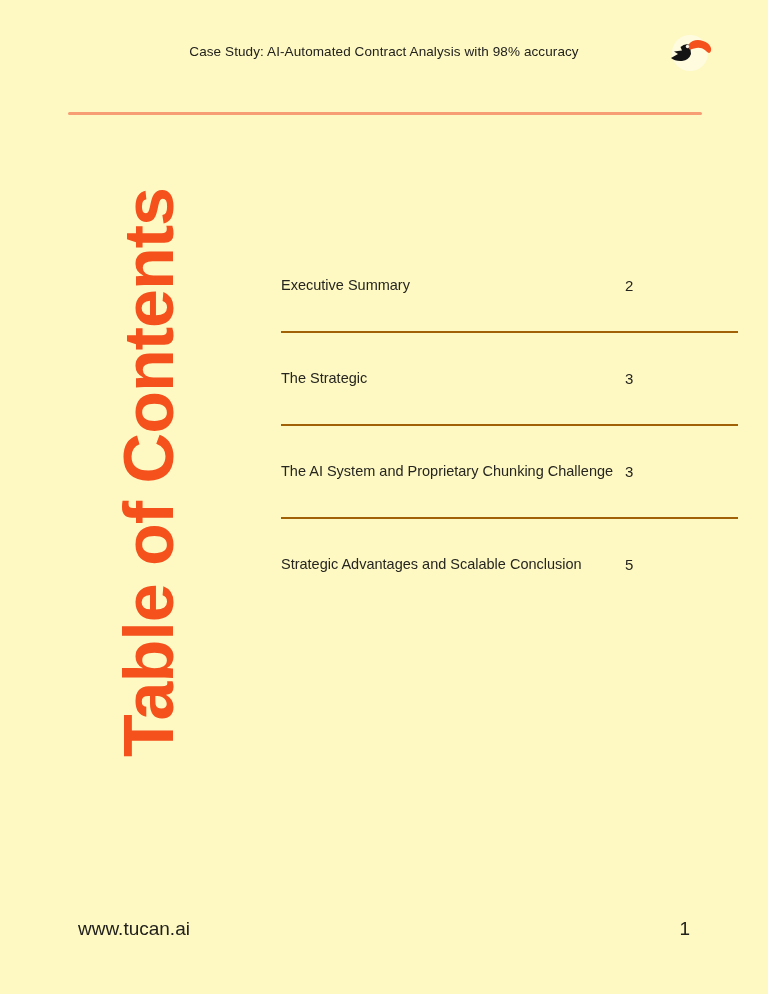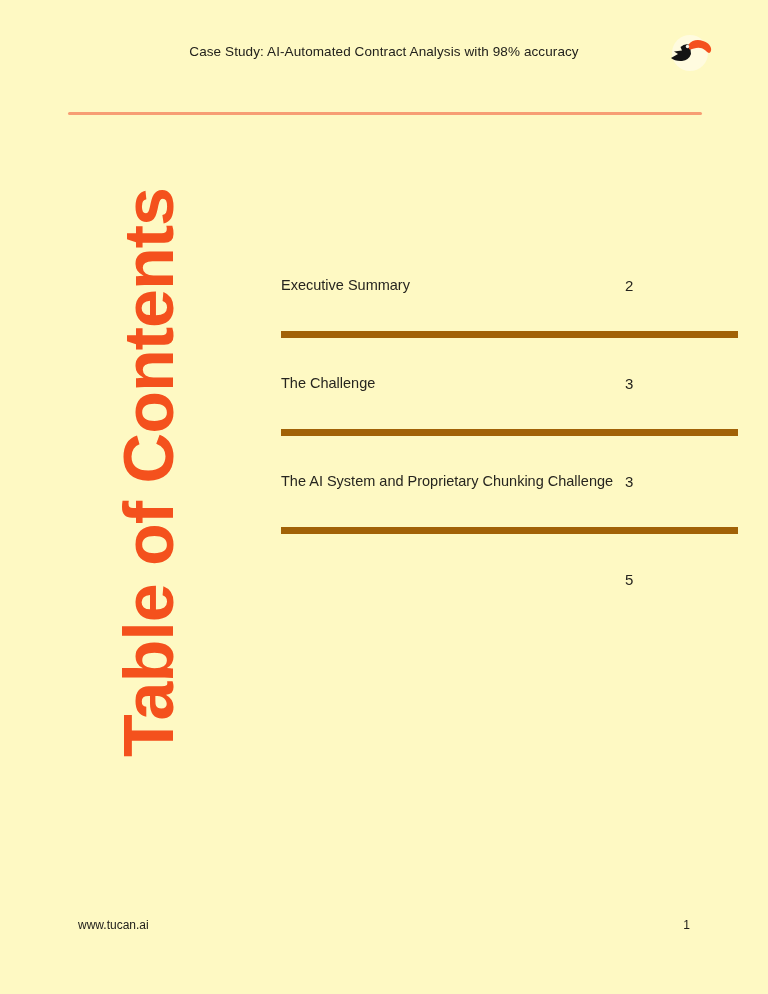--- a/index.html
+++ b/index.html
@@ -56,21 +56,21 @@
   .toc-list {
     position: absolute;
     top: 240px; left: 281px;
     width: 457px;
   }
   .toc-row {
     position: relative;
     height: 91px;
     display: flex;
     align-items: center;
-    border-bottom: 7px solid #a16207;
+    border-bottom: 2px solid #a16207;
   }
   .toc-row:last-child { border-bottom: none; }
   .toc-entry-label {
     max-width: 340px;
     font-size: 14.5px;
     line-height: 19px;
     color: #26251F;
     white-space: pre-line;
   }
   .toc-entry-page {
@@ -80,21 +80,21 @@
     color: #26251F;
   }
 
   
   .footer {
     position: absolute;
     top: 918px; left: 78px; right: 78px;
     display: flex;
     justify-content: space-between;
     align-items: center;
-    font-size: 12px;
+    font-size: 19px;
     color: #22211C;
   }
 </style>
 </head>
 <body>
 
 <div class="page">
 
   <div class="header-title">Case Study: AI-Automated Contract Analysis with 98% accuracy</div>
 
@@ -114,31 +114,32 @@
 
   <div class="toc-heading">Table of Contents</div>
 
   <div class="toc-list">
     <div class="toc-row">
       <div class="toc-entry-label">Executive Summary</div>
       <div class="toc-entry-page">2</div>
     </div>
 
     <div class="toc-row">
-      <div class="toc-entry-label">The Challenge</div>
+      <div class="toc-entry-label">The Strategic</div>
       <div class="toc-entry-page">3</div>
     </div>
 
     <div class="toc-row">
       <div class="toc-entry-label">The AI System and Proprietary Chunking Challenge</div>
       <div class="toc-entry-page">3</div>
     </div>
 
 
     <div class="toc-row">
+      <div class="toc-entry-label">Strategic Advantages and Scalable Conclusion</div>
       <div class="toc-entry-page">5</div>
     </div>
   </div>
 
   <div class="footer">
     <span>www.tucan.ai</span>
     <span>1</span>
   </div>
 
 </div>

